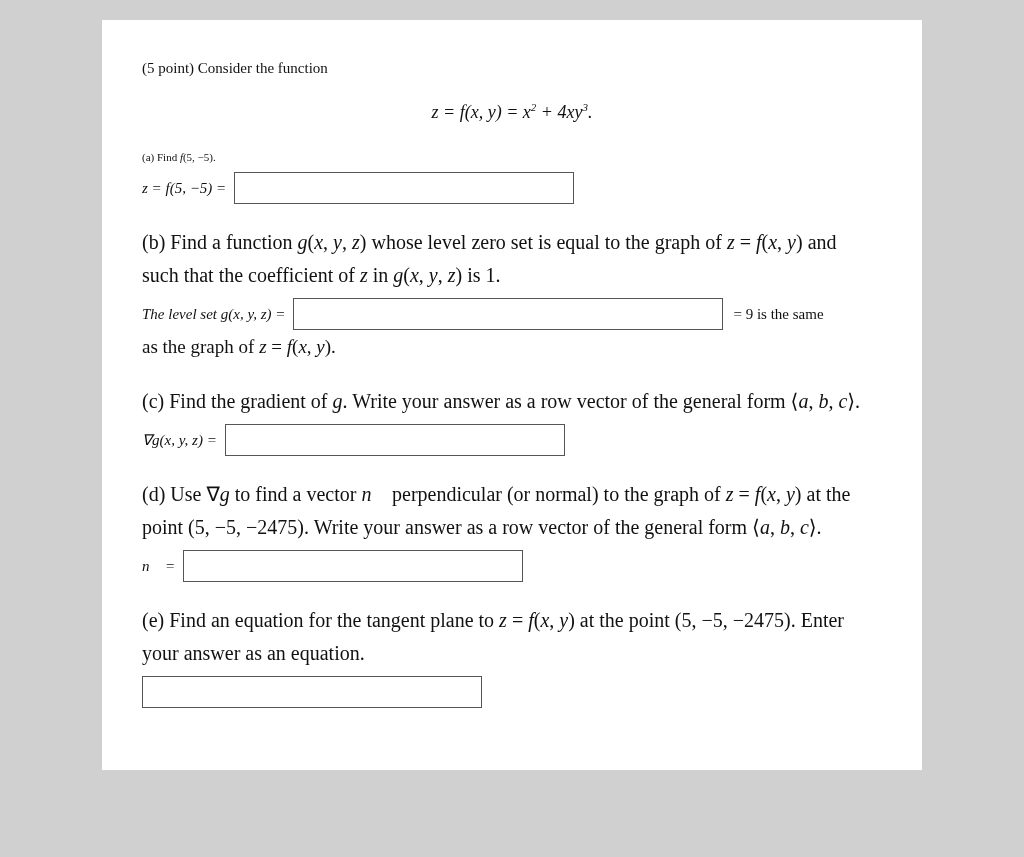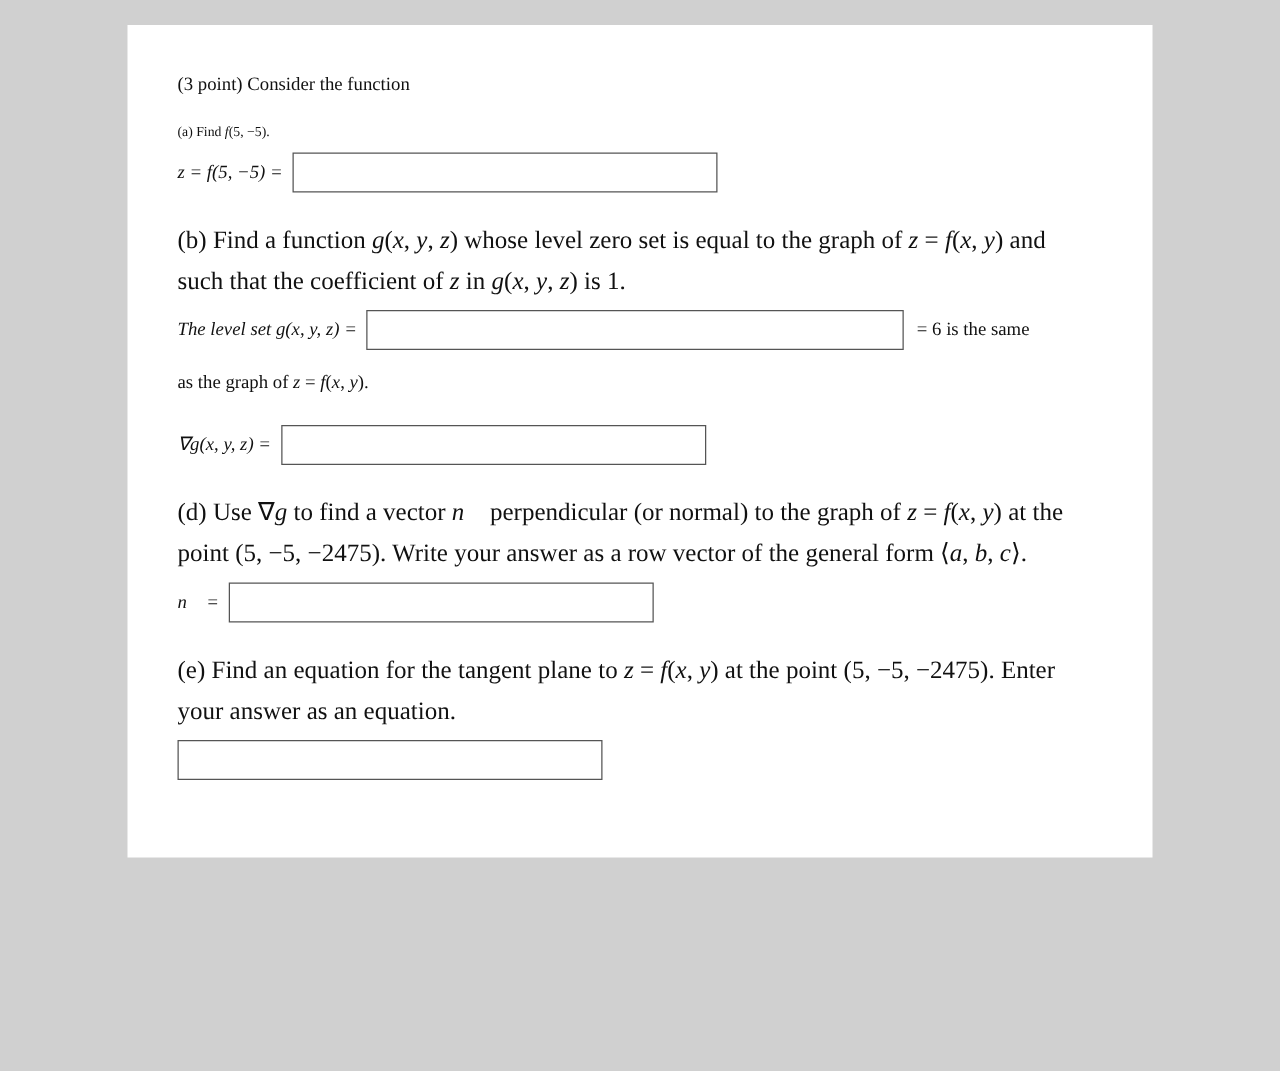--- a/index.html
+++ b/index.html
@@ -92,22 +92,22 @@
     }
 
     .input-suffix {
       font-style: normal;
       font-size: 15px;
       margin-left: 6px;
       white-space: nowrap;
     }
 
     .continuation {
-      font-size: 15px;
-      margin-top: 14px;
+      font-size: 19px;
+      margin-top: 2px;
     }
 
     sup {
       font-size: 11px;
       vertical-align: super;
     }
 
     .section-text {
       font-size: 20px;
       line-height: 1.65;
@@ -116,23 +116,28 @@
     .nabla-g {
       font-style: italic;
     }
   </style>
 </head>
 <body>
 
 <div class="page-container">
 
   <div class="problem-header">
-    <span>(3 point) Consider the function</span>
+    <span>(5 point) Consider the function</span>
   </div>
 
+  <div class="math-display">
+    <span>
+      <span class="inline-math">z</span> = <span class="inline-math">f</span>(<span class="inline-math">x</span>, <span class="inline-math">y</span>) = <span class="inline-math">x</span><sup>2</sup> + 4<span class="inline-math">xy</span><sup>3</sup>.
+    </span>
+  </div>
 
   <div class="section">
     <div class="section-label">
       (a) Find <span class="inline-math">f</span>(5, −5).
     </div>
     <div class="input-row">
       <span class="input-prefix">
         <span class="inline-math">z</span> = <span class="inline-math">f</span>(5, −5) =
       </span>
       <input type="text" class="answer-input answer-input-short" placeholder="" style="">
@@ -141,28 +146,31 @@
 
   <div class="section">
     <div class="section-text">
       (b) Find a function <span class="inline-math">g</span>(<span class="inline-math">x</span>, <span class="inline-math">y</span>, <span class="inline-math">z</span>) whose level zero set is equal to the graph of <span class="inline-math">z</span> = <span class="inline-math">f</span>(<span class="inline-math">x</span>, <span class="inline-math">y</span>) and<br>such that the coefficient of <span class="inline-math">z</span> in <span class="inline-math">g</span>(<span class="inline-math">x</span>, <span class="inline-math">y</span>, <span class="inline-math">z</span>) is 1.
     </div>
     <div class="input-row" style="margin-top: 6px;">
       <span class="input-prefix">
         The level set <span class="inline-math">g</span>(<span class="inline-math">x</span>, <span class="inline-math">y</span>, <span class="inline-math">z</span>) =
       </span>
       <input type="text" class="answer-input answer-input-long" placeholder="" style="">
-      <span class="input-suffix">= 6 is the same</span>
+      <span class="input-suffix">= 9 is the same</span>
     </div>
     <div class="continuation">
       as the graph of <span class="inline-math">z</span> = <span class="inline-math">f</span>(<span class="inline-math">x</span>, <span class="inline-math">y</span>).
     </div>
   </div>
 
   <div class="section">
+    <div class="section-text">
+      (c) Find the gradient of <span class="inline-math">g</span>. Write your answer as a row vector of the general form ⟨<span class="inline-math">a</span>, <span class="inline-math">b</span>, <span class="inline-math">c</span>⟩.
+    </div>
     <div class="input-row" style="margin-top:6px;">
       <span class="input-prefix nabla-g">
         ∇<span class="inline-math">g</span>(<span class="inline-math">x</span>, <span class="inline-math">y</span>, <span class="inline-math">z</span>) =
       </span>
       <input type="text" class="answer-input answer-input-short" placeholder="" style="">
     </div>
   </div>
 
   <div class="section">
     <div class="section-text">

